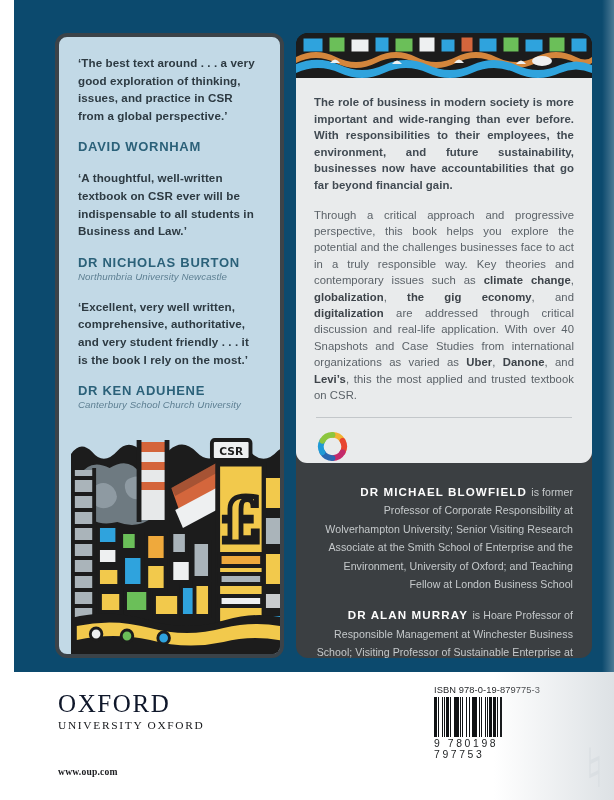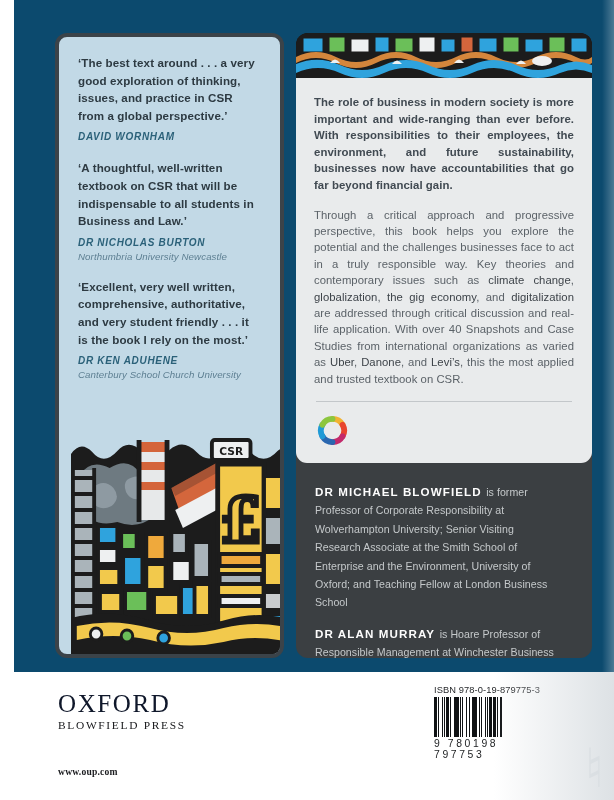--- a/index.html
+++ b/index.html
@@ -33,22 +33,22 @@
     box-sizing:border-box;
     overflow:hidden;
   }
   .quotes{padding:17px 19px 0 19px;}
   .quote-block{margin-bottom:15px;}
   .quote-text{
     font-size:11.6px;line-height:17.6px;color:#2d3a42;font-weight:600;
     letter-spacing:.1px;
   }
   .quote-author{
-    font-size:10px;line-height:15px;color:#2b6179;font-weight:700;
-    letter-spacing:.7px;margin-top:5px;font-style:italic;
+    font-size:13px;line-height:15px;color:#2b6179;font-weight:700;
+    letter-spacing:.7px;margin-top:15px;
   }
   .quote-affil{
     font-size:9.7px;line-height:13px;color:#5d7f92;font-style:italic;
     letter-spacing:.1px;
   }
 
   
   .illus{
     position:absolute;left:0;bottom:0;width:100%;height:218px;margin-left:12px;
   }
@@ -75,34 +75,34 @@
     border-bottom-left-radius:11px;border-bottom-right-radius:11px;
   }
   .lede{
     font-size:11.4px;line-height:16.6px;color:#414a52;font-weight:700;
     text-align:justify;letter-spacing:.05px;
   }
   .body-para{
     font-size:11.3px;line-height:16.4px;color:#5b6268;
     text-align:justify;margin-top:13px;letter-spacing:.05px;
   }
-  .body-para b{color:#3d4349;font-weight:400;}
+  .body-para b{color:#3d4349;font-weight:700;}
   .rule{
     height:1px;background:#c3c7ca;margin:14px 2px 0 2px;
   }
   .online{
     display:flex;align-items:center;gap:11px;margin-top:13px;padding-left:3px;
   }
   .or-logo{width:31px;height:31px;flex:0 0 31px;}
   .or-title{font-size:11.6px;font-weight:700;color:#2f3538;line-height:14px;}
   .or-url{font-size:9.9px;color:#5d6468;line-height:14px;}
 
   .authors{
     position:absolute;left:0;top:432px;width:100%;
-    padding:17px 33px 0 19px;box-sizing:border-box;
+    padding:17px 19px 0 19px;box-sizing:border-box;text-align:right;
   }
   .author-block{margin-bottom:13px;}
   .author-name{
     font-size:11.6px;font-weight:700;color:#fdfdfd;letter-spacing:1.1px;
   }
   .author-bio{
     font-size:10.6px;line-height:15.4px;color:#c5c9cb;letter-spacing:.05px;
   }
 
   
@@ -156,21 +156,21 @@
 
     <div class="left-panel">
       <div class="quotes">
 
         <div class="quote-block">
           <div class="quote-text">‘The best text around . . . a very good exploration of thinking, issues, and practice in CSR from a global perspective.’</div>
           <div class="quote-author">DAVID WORNHAM</div>
         </div>
 
         <div class="quote-block">
-          <div class="quote-text">‘A thoughtful, well-written textbook on CSR that will be indispensable to all students in Business and Law.’</div>
+          <div class="quote-text">‘A thoughtful, well-written textbook on CSR ever will be indispensable to all students in Business and Law.’</div>
           <div class="quote-author">DR NICHOLAS BURTON</div>
           <div class="quote-affil">Northumbria University Newcastle</div>
         </div>
 
         <div class="quote-block">
           <div class="quote-text">‘Excellent, very well written, comprehensive, authoritative, and very student friendly . . . it is the book I rely on the most.’</div>
           <div class="quote-author">DR KEN ADUHENE</div>
           <div class="quote-affil">Canterbury School Church University</div>
         </div>
 
@@ -325,21 +325,21 @@
       </div>
 
     </div>
 
     <div class="edge-shade"></div>
   </div>
 
   <div class="bottom">
     <div class="oup">
       <div class="oup-top">OXFORD</div>
-      <div class="oup-bot">BLOWFIELD PRESS</div>
+      <div class="oup-bot">UNIVERSITY OXFORD</div>
     </div>
     <div class="oup-url">www.oup.com</div>
 
     <div class="isbn-wrap">
       <div class="isbn-text">ISBN 978-0-19-879775-3</div>
       <div class="barcode">
           <i style="width: 1.86px; background: rgb(16, 18, 20);"></i>
           <i style="width: 0.62px; background: rgb(255, 255, 255);"></i>
           <i style="width: 0.62px; background: rgb(16, 18, 20);"></i>
           <i style="width: 1.24px; background: rgb(255, 255, 255);"></i>

